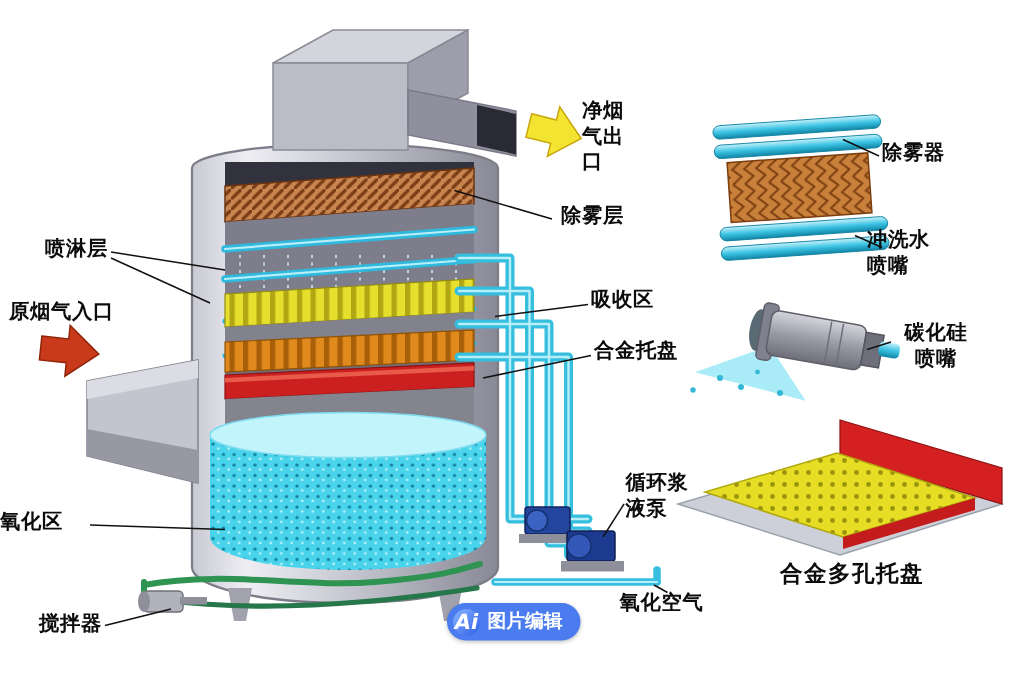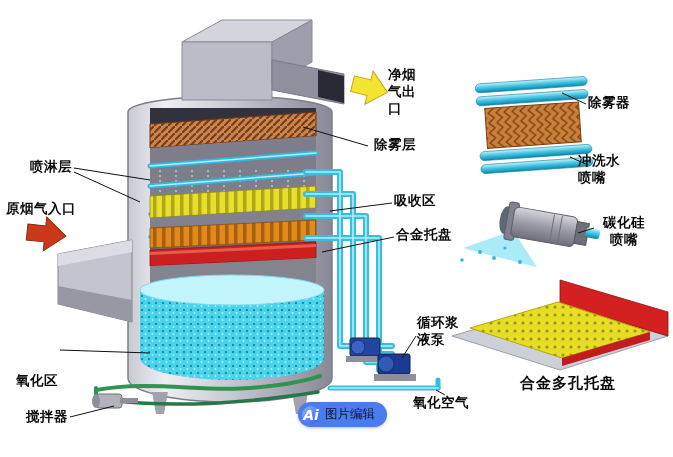--- a/index.html
+++ b/index.html
@@ -17,21 +17,21 @@
     position:absolute;left:298px;top:402px;height:25px;
     background:#4a7cf0;border-radius:13px;display:flex;align-items:center;gap:5px;
     padding:0 12px 0 4px;box-shadow:0 1px 3px rgba(0,0,0,.25);
   }
   .badge-logo{
     width:18px;height:18px;border-radius:50%;
     background:linear-gradient(135deg,#8ab4ff,#2f5fe8);
     color:#fff;font-weight:700;font-style:italic;font-size:14px;
     display:flex;align-items:center;justify-content:center;
   }
-  .badge-text{color:#0f172a;font-size:12.5px;font-weight:400;}
+  .badge-text{color:#ffffff;font-size:12.5px;font-weight:700;}
 </style>
 </head>
 <body>
 
 <div class="stage">
 
 <svg width="673" height="457" viewBox="0 0 673 457">
   <defs>
     <linearGradient id="gTower" x1="0" y1="0" x2="1" y2="0">
       <stop offset="0" stop-color="#c9c9d3"></stop>
@@ -239,21 +239,21 @@
     <path d="M594,228 L578,233"></path>
   </g>
 </svg>
 
   <div class="lbl" style="left:388px;top:66px;width:36px;">净烟气出口</div>
   <div class="lbl" style="left:374px;top:136px;">除雾层</div>
   <div class="lbl" style="left:30px;top:158px;">喷淋层</div>
   <div class="lbl" style="left:6px;top:200px;">原烟气入口</div>
   <div class="lbl" style="left:394px;top:192px;">吸收区</div>
   <div class="lbl" style="left:396px;top:226px;">合金托盘</div>
-  <div class="lbl" style="left:16px;top:340px;margin-top:32px;">氧化区</div>
+  <div class="lbl" style="left:0;top:340px;">氧化区</div>
   <div class="lbl" style="left:26px;top:408px;">搅拌器</div>
   <div class="lbl" style="left:417px;top:314px;width:52px;">循环浆液泵</div>
   <div class="lbl" style="left:413px;top:394px;">氧化空气</div>
 
   <div class="lbl" style="left:588px;top:94px;">除雾器</div>
   <div class="lbl" style="left:578px;top:152px;width:48px;">冲洗水喷嘴</div>
   <div class="lbl" style="left:598px;top:214px;width:52px;text-align:center;">碳化硅喷嘴</div>
   <div class="lbl big" style="left:520px;top:374px;">合金多孔托盘</div>
 
   <div class="badge">

